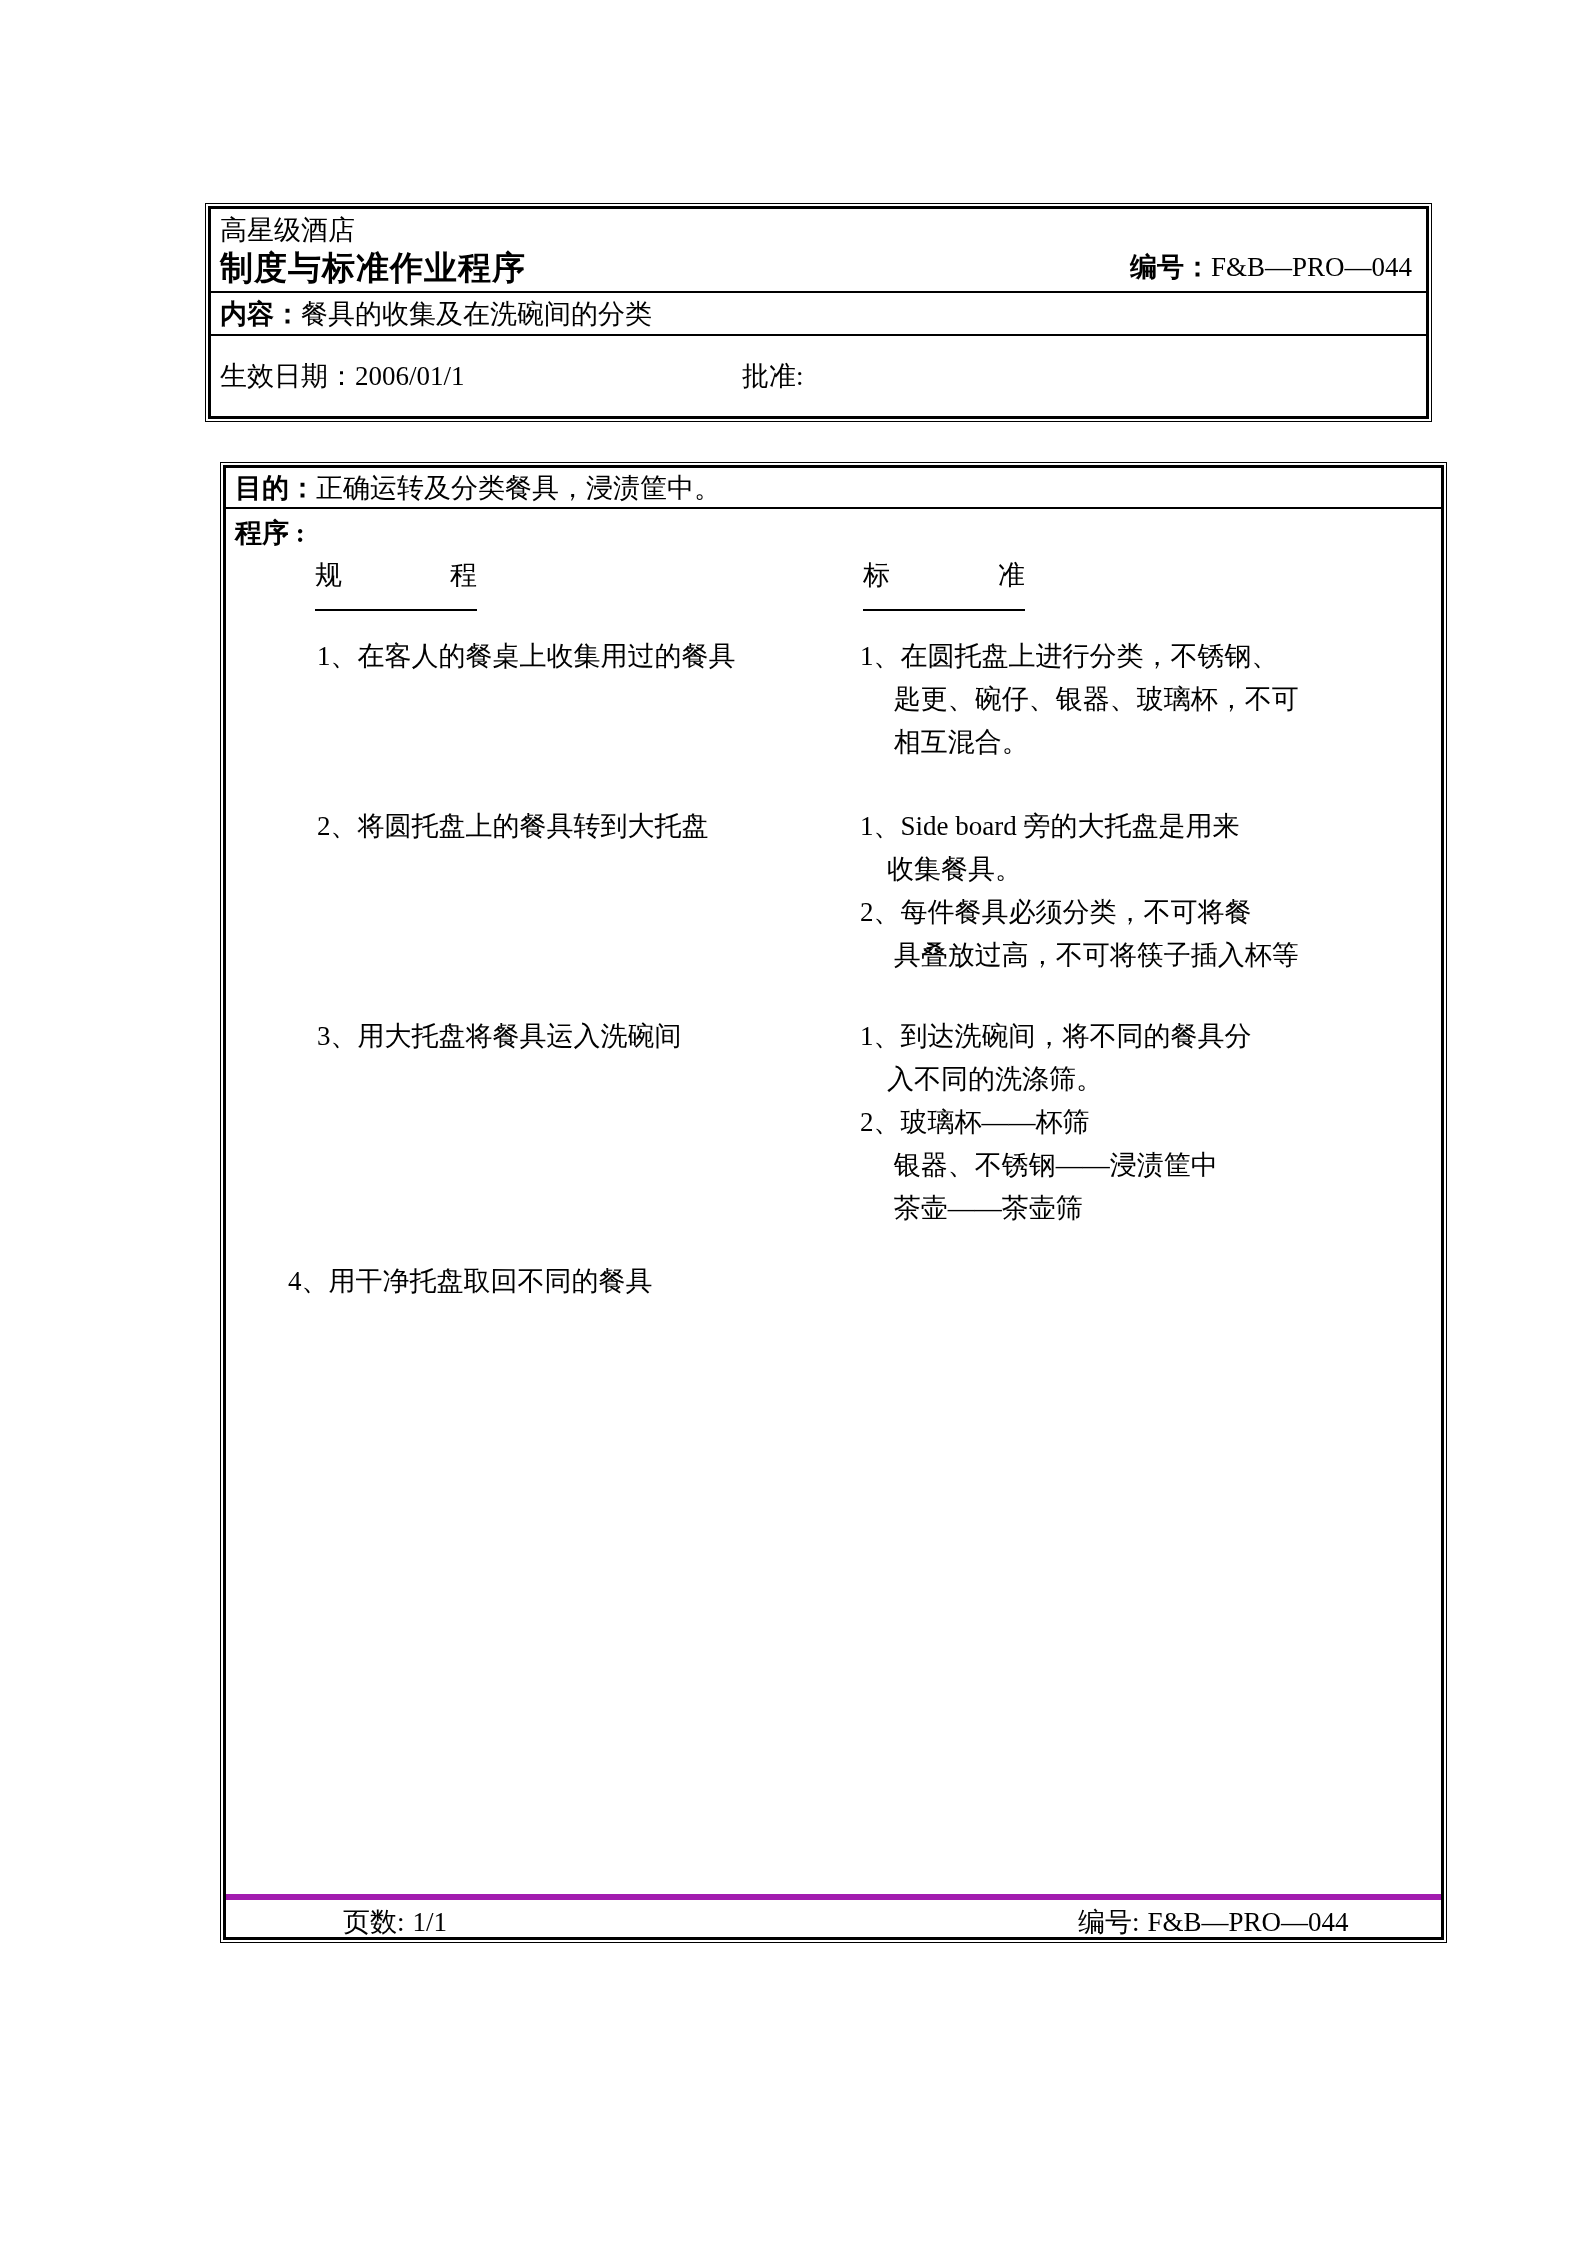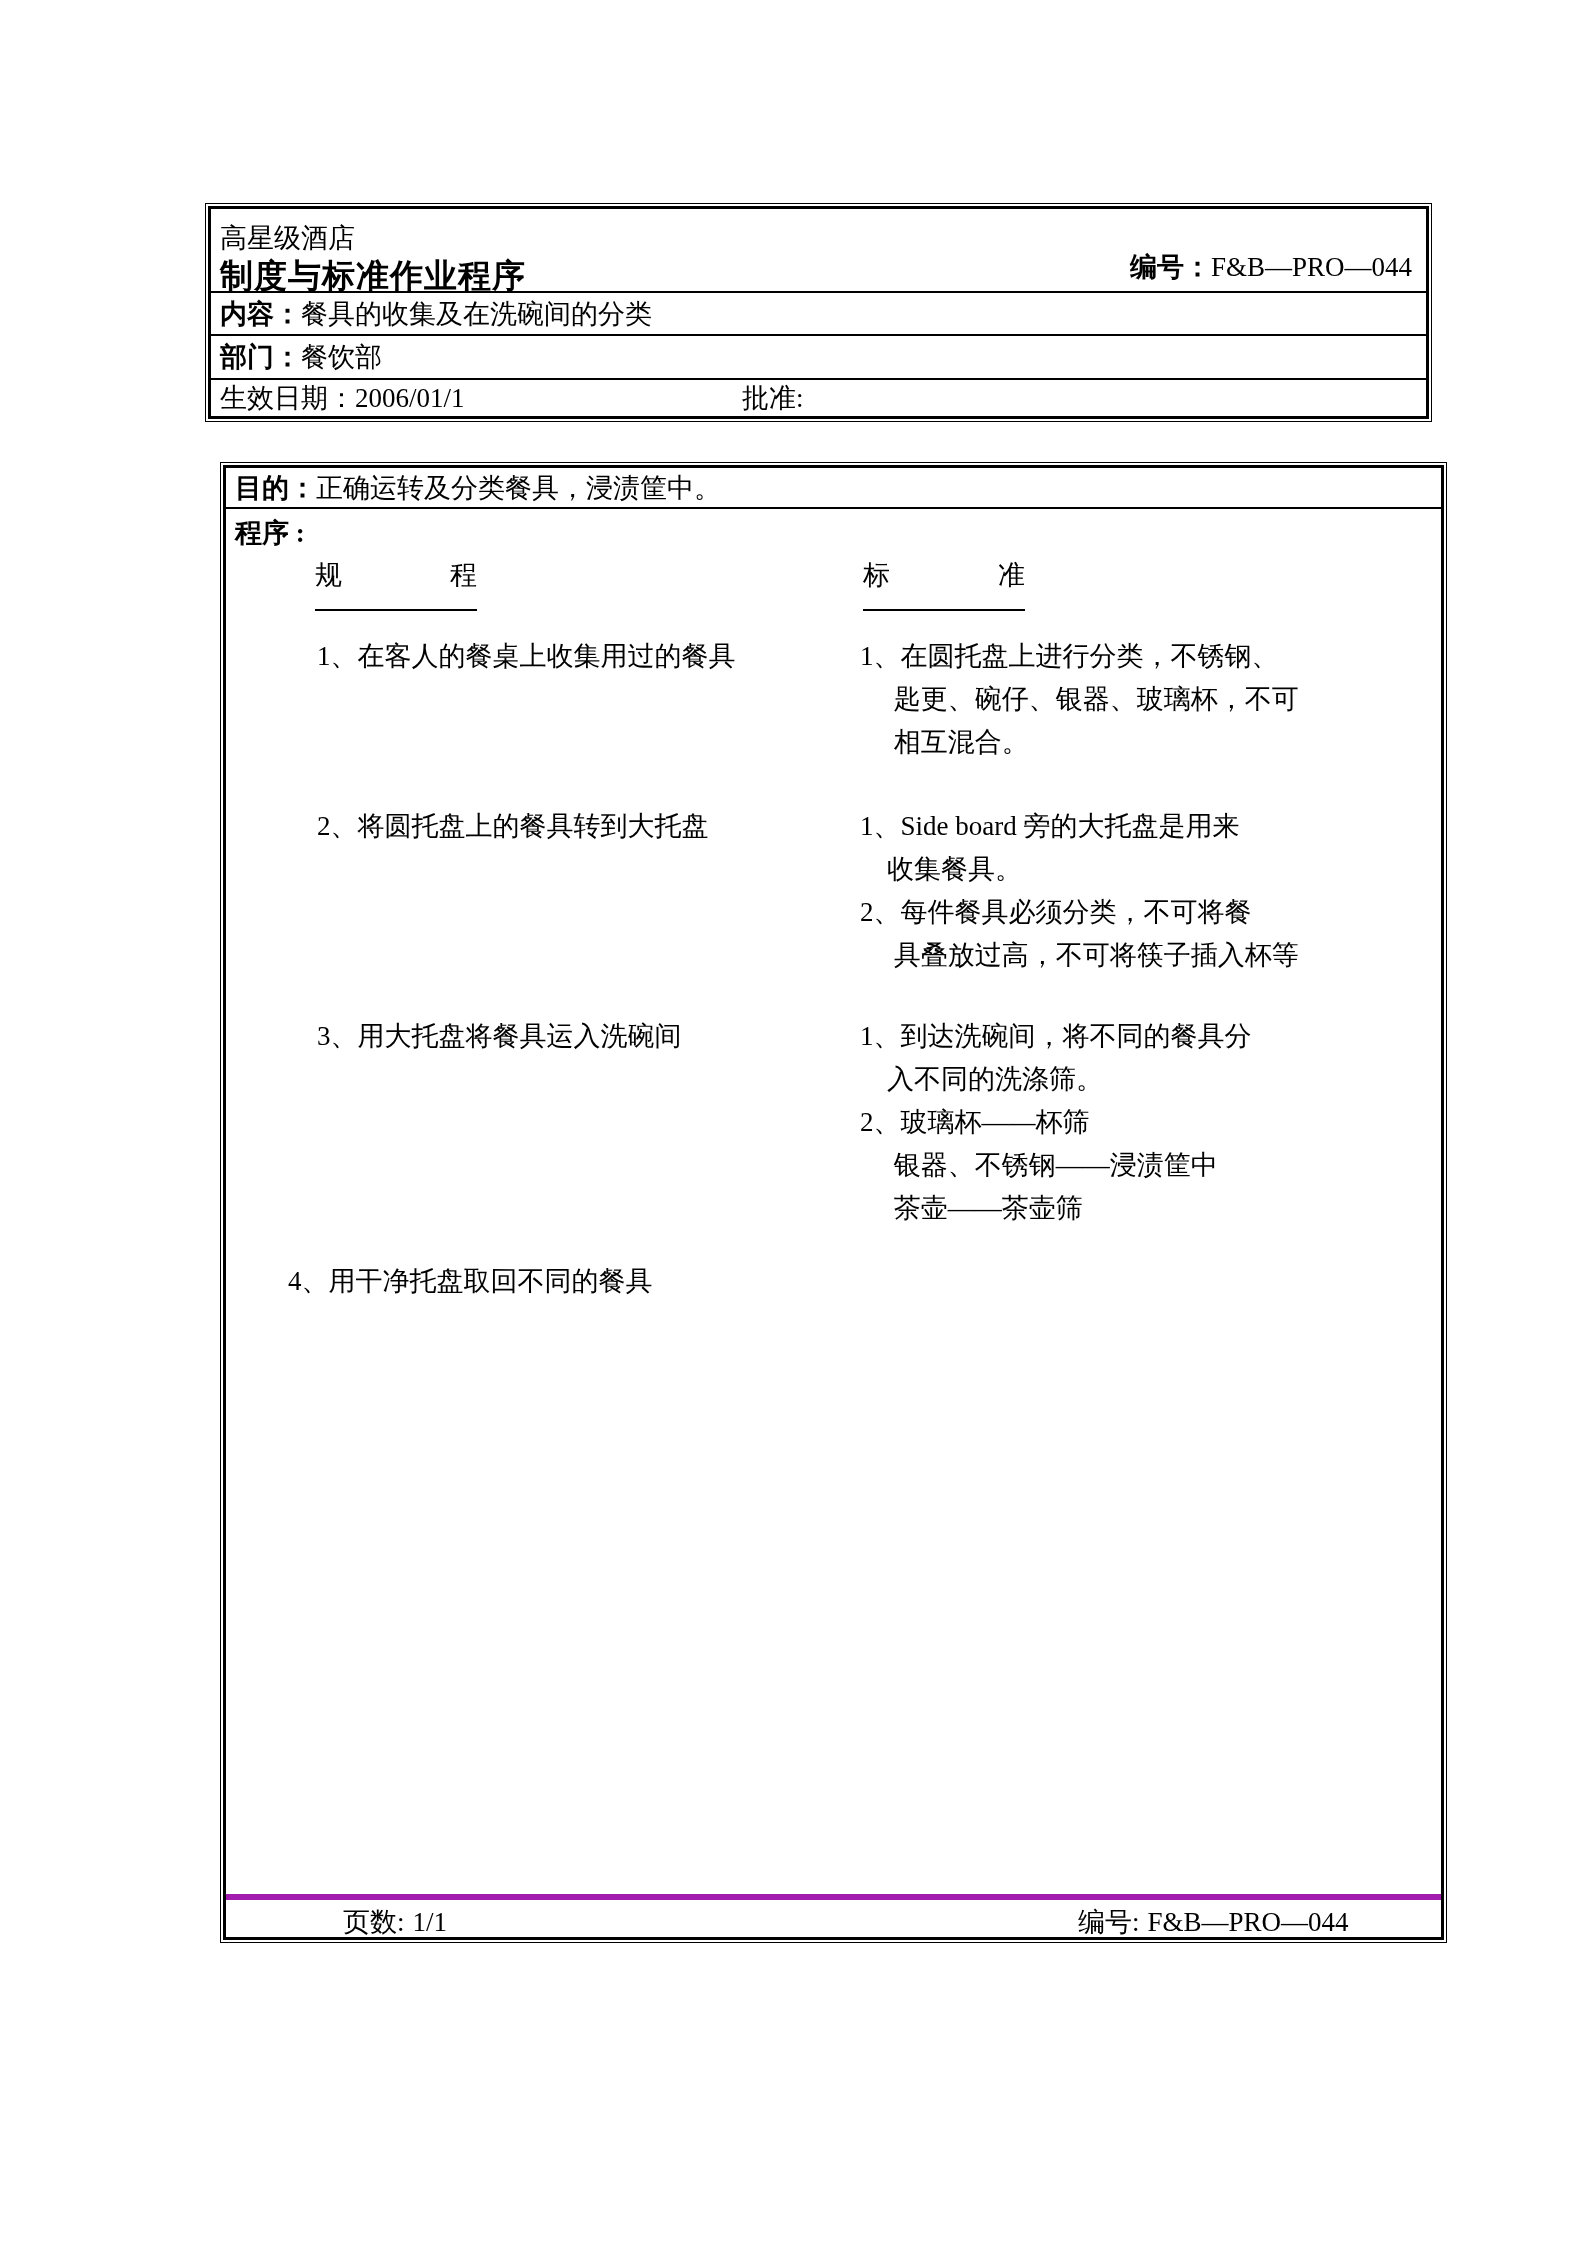--- a/index.html
+++ b/index.html
@@ -18,21 +18,21 @@
     box-sizing:border-box;
     border:3px solid #000;
     outline:1px solid #000;
     outline-offset:2px;
     background:#fff;
   }
 
   
   .header-box { top:206px; height:213px; display:flex; flex-direction:column; }
   .hrow { box-sizing:border-box; padding-left:9px; }
-  .hrow1 { height:82px; position:relative; padding-top:13px; }
+  .hrow1 { height:82px; position:relative; padding-top:5px; }
   .hotel { font-size:27px; line-height:33px; }
   .doc-title { font-size:33px; font-weight:bold; line-height:42px; letter-spacing:1px; }
   .hdr-code { position:absolute; left:919px; bottom:6px; font-size:27px; white-space:nowrap; }
   .hrow2 { height:43px; }
   .hrow3 { height:44px; }
   .hrow4 { flex:1; position:relative; }
   .hrow2,.hrow3,.hrow4 {
     border-top:2px solid #000;
     font-size:27px;
     display:flex; align-items:center;
@@ -93,24 +93,20 @@
       <div class="hotel">高星级酒店</div>
       <div class="doc-title">制度与标准作业程序</div>
       <div class="hdr-code">
         <span class="b">编号：</span><span>F&amp;B—PRO—044</span>
       </div>
     </div>
     <div class="hrow hrow2">
       <span class="b">内容：</span>
         <span>餐具的收集及在洗碗间的分类</span>
     </div>
-    <div class="hrow hrow3">
-      <span class="b">部门：</span>
-        <span>餐饮部</span>
-    </div>
     <div class="hrow hrow4">
       <span>生效日期：</span>
         <span>2006/01/1</span>
       <span class="approve-label">批准:</span>
     </div>
   </div>
 
   <div class="box main-box">
 
     <div class="purpose-row">

